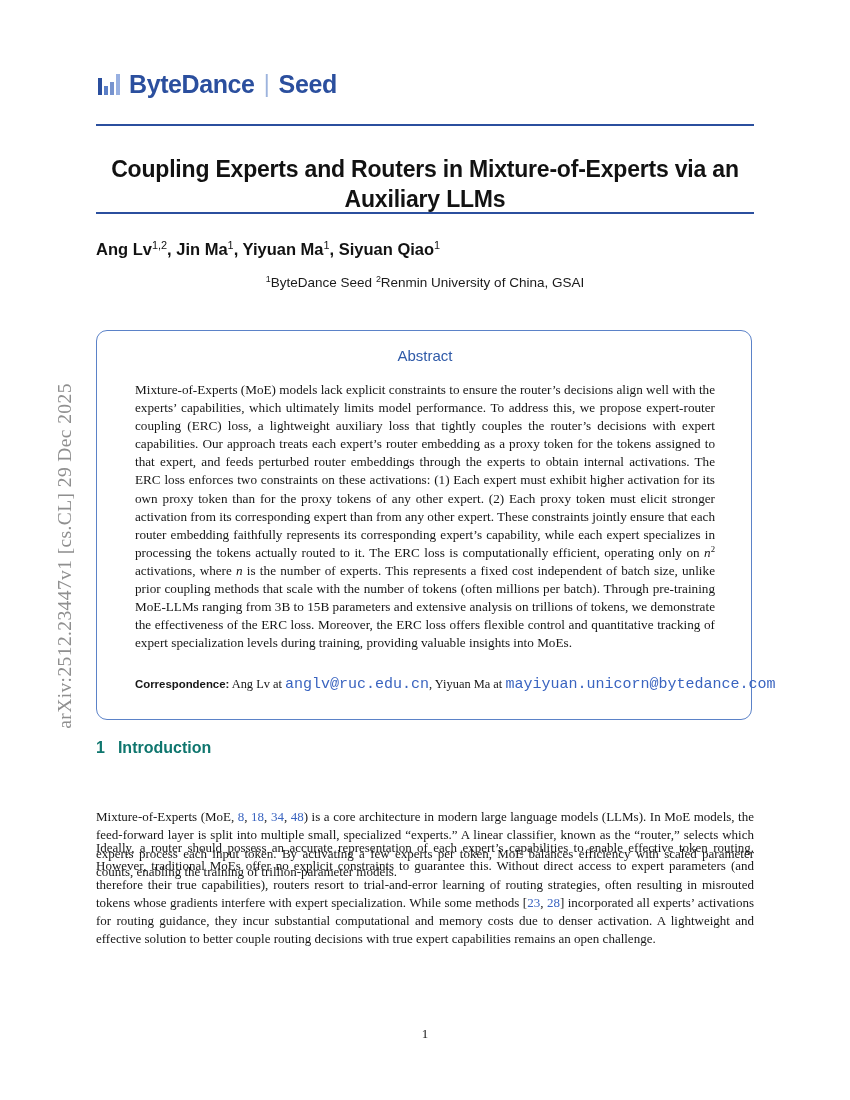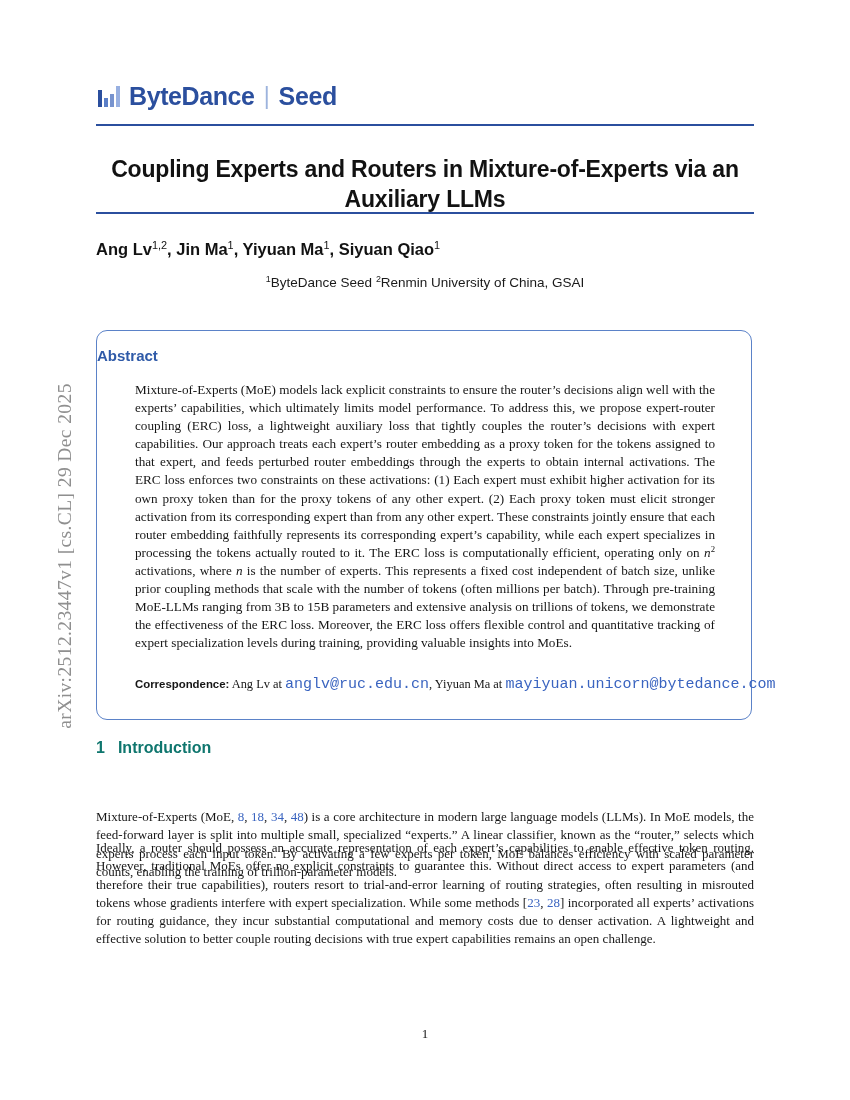--- a/index.html
+++ b/index.html
@@ -42,21 +42,20 @@
   }
 
   
   #logo-row {
     position: absolute;
     left: 2px;
     top: 68px;
     display: flex;
     align-items: center;
     height: 32px;
-    margin-top: 12px;
   }
   #logo-mark {
     display: flex;
     align-items: flex-end;
     height: 22px;
     margin-right: 7px;
   }
   #logo-mark span {
     display: block;
     width: 4px;
@@ -141,24 +140,24 @@
     height: 390px;
     border: 1.3px solid #5b82c8;
     border-radius: 11px;
     box-sizing: border-box;
   }
   #abstract-heading {
     position: absolute;
     left: 0;
     top: 16px;
     width: 656px;
-    text-align: left;
+    text-align: center;
     font-family: "Liberation Sans", sans-serif;
     font-size: 15px;
-    font-weight: bold;
+    font-weight: normal;
     color: #2f5aa8;
   }
   #abstract-body {
     position: absolute;
     left: 38px;
     top: 50px;
     width: 580px;
     font-family: "Liberation Serif", serif;
     font-size: 13.2px;
     line-height: 18.1px;

